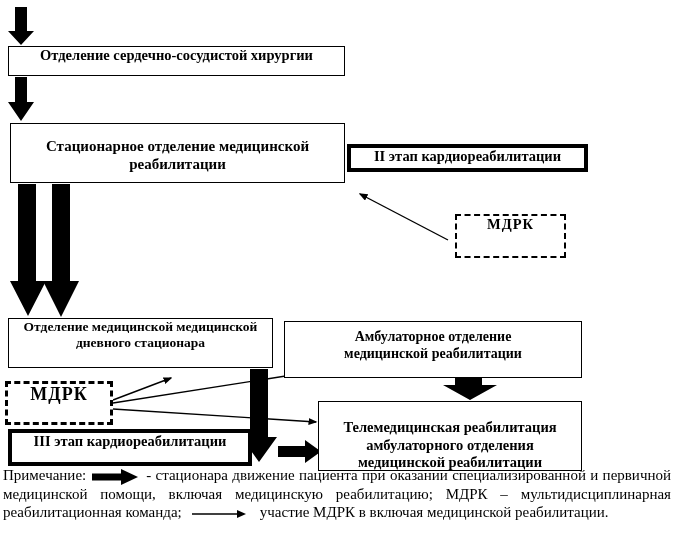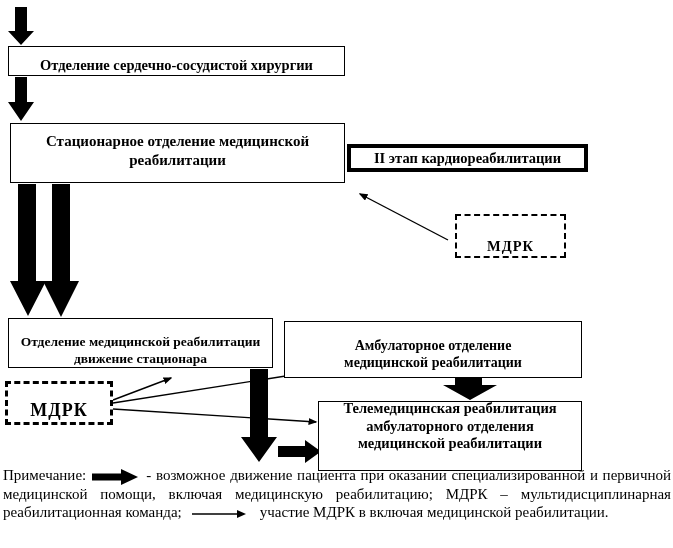--- a/index.html
+++ b/index.html
@@ -4,21 +4,21 @@
 <style>
   html,body { margin:0; padding:0; background:#fff; }
   .canvas {
     position:relative; width:673px; height:548px; background:#ffffff;
     font-family:"Liberation Serif", serif; color:#000; overflow:hidden;
   }
   .arrow-layer { position:absolute; left:0; top:0; z-index:0; }
   .box {
     position:absolute; z-index:1; background:#ffffff;
     border:1.5px solid #000; box-sizing:border-box;
-    display:flex; align-items:flex-end; justify-content:center;
+    display:flex; align-items:flex-start; justify-content:center;
     text-align:center; font-weight:bold; line-height:1.22;
   }
   .box--surgery   { left:8px;   top:46px;  width:337px; height:30px; font-size:14.5px; }
   .box--inpatient { left:10px;  top:123px; width:335px; height:60px; font-size:15px; padding:13px 18px; }
   .box--stage2    { left:347px; top:144px; width:241px; height:28px; border-width:4px; font-size:14.5px; }
   .box--mdrk-r    { left:455px; top:214px; width:111px; height:44px; border:2.5px dashed #000; font-size:14.5px; letter-spacing:1px; }
   .box--day       { left:8px;   top:318px; width:265px; height:50px; font-size:13.5px; padding:0 6px; }
   .box--outpat    { left:284px; top:321px; width:298px; height:57px; font-size:14px; padding:6px 32px; }
   .box--mdrk-l    { left:5px;   top:381px; width:108px; height:44px; border:3px dashed #000; font-size:18px; letter-spacing:1px; }
   .box--stage3    { left:8px;   top:429px; width:244px; height:37px; border-width:4px; font-size:14.5px; }
@@ -67,38 +67,41 @@
 
   <div class="box box--stage2">
     <span>II этап кардиореабилитации</span>
   </div>
 
   <div class="box box--mdrk-r">
     <span>МДРК</span>
   </div>
 
   <div class="box box--day">
-    <span>Отделение медицинской реабилитации движение стационара</span>
+    <span>Отделение медицинской медицинской дневного стационара</span>
   </div>
 
   <div class="box box--outpat">
     <span>Амбулаторное отделение медицинской реабилитации</span>
   </div>
 
   <div class="box box--mdrk-l">
     <span>МДРК</span>
   </div>
 
+  <div class="box box--stage3">
+    <span>III этап кардиореабилитации</span>
+  </div>
 
   <div class="box box--telemed">
     <span>Телемедицинская реабилитация амбулаторного отделения медицинской реабилитации</span>
   </div>
 
   <div class="note">
     <span>Примечание:</span><svg class="inline-icon thick-gap" width="46" height="16" viewBox="0 0 46 16">
         <polygon points="0,4.5 29,4.5 29,0 46,8 29,16 29,11.5 0,11.5" fill="#000"></polygon>
-      </svg><span>- возможное движение пациента при оказании специализированной и первичной медицинской помощи, включая медицинскую реабилитацию; МДРК – мультидисциплинарная реабилитационная команда;</span><svg class="inline-icon thin-gap" width="54" height="10" viewBox="0 0 54 10">
+      </svg><span>- стационара движение пациента при оказании специализированной и первичной медицинской помощи, включая медицинскую реабилитацию; МДРК – мультидисциплинарная реабилитационная команда;</span><svg class="inline-icon thin-gap" width="54" height="10" viewBox="0 0 54 10">
         <line x1="0" y1="5" x2="45" y2="5" stroke="#000" stroke-width="1.5"></line>
         <polygon points="45,1 54,5 45,9" fill="#000"></polygon>
       </svg><span>участие МДРК в включая медицинской реабилитации.</span>
   </div>
 
 </div>
 
 </body></html>

